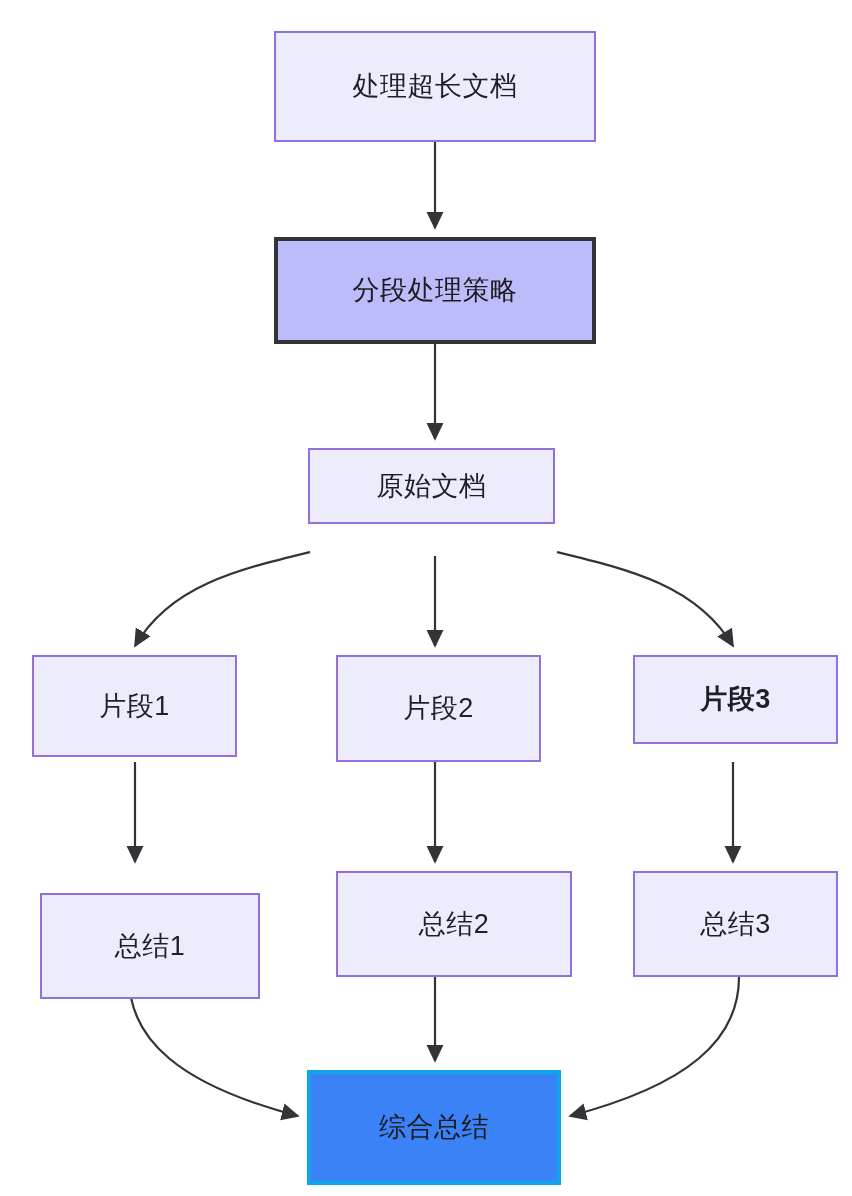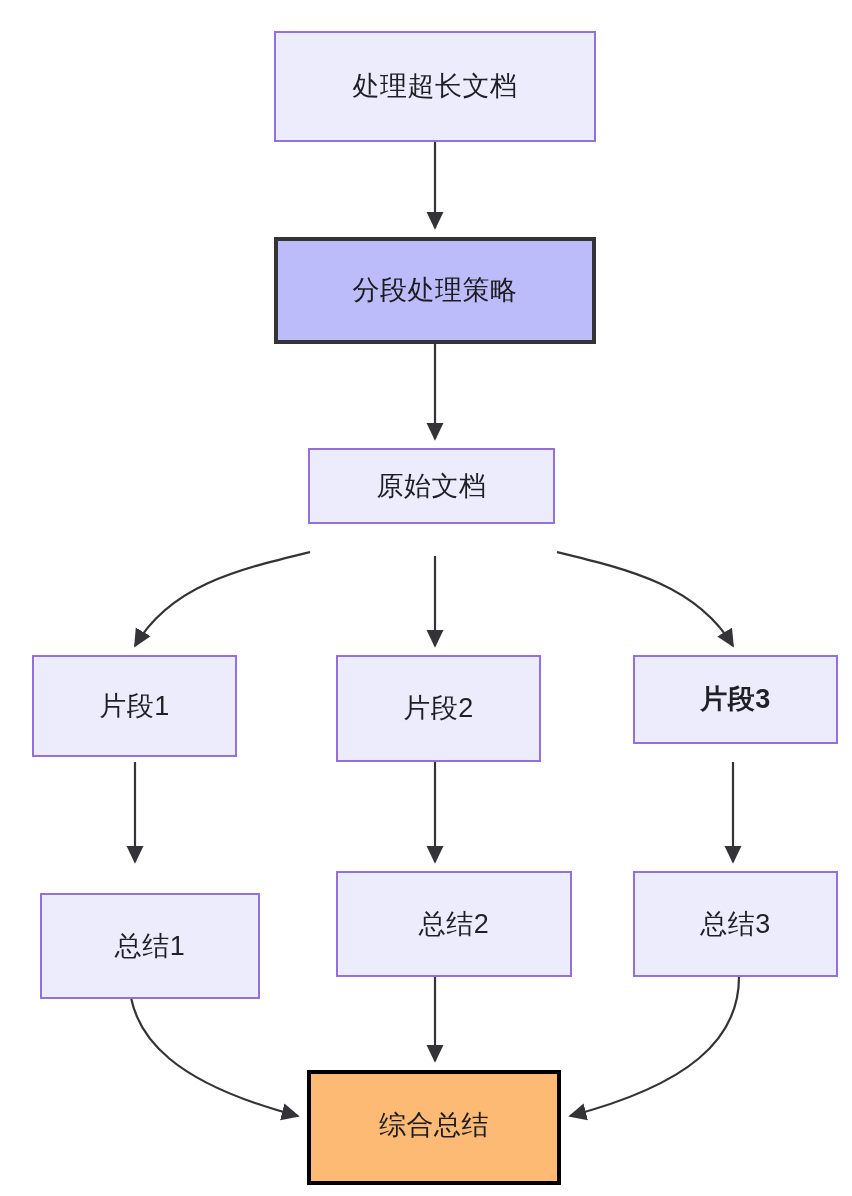--- a/index.html
+++ b/index.html
@@ -45,23 +45,22 @@
   }
   .style-light {
     background: #ececfd;
     border: 2px solid #9370db;
   }
   .style-accent {
     background: #bcbcfa;
     border: 4px solid #333338;
   }
   .style-result {
-    background: #fdba74;
-    border: 4px solid #000000;
-    font-family: Liberation Mono, monospace;
+    background: #3b82f6;
+    border: 4px solid #0ea5e9;
   }
   .style-accent .node-label,
   .style-result .node-label {
     color: #1b1b20;
   }
 </style>
 </head>
 <body>
 
 <div id="diagram-root">

